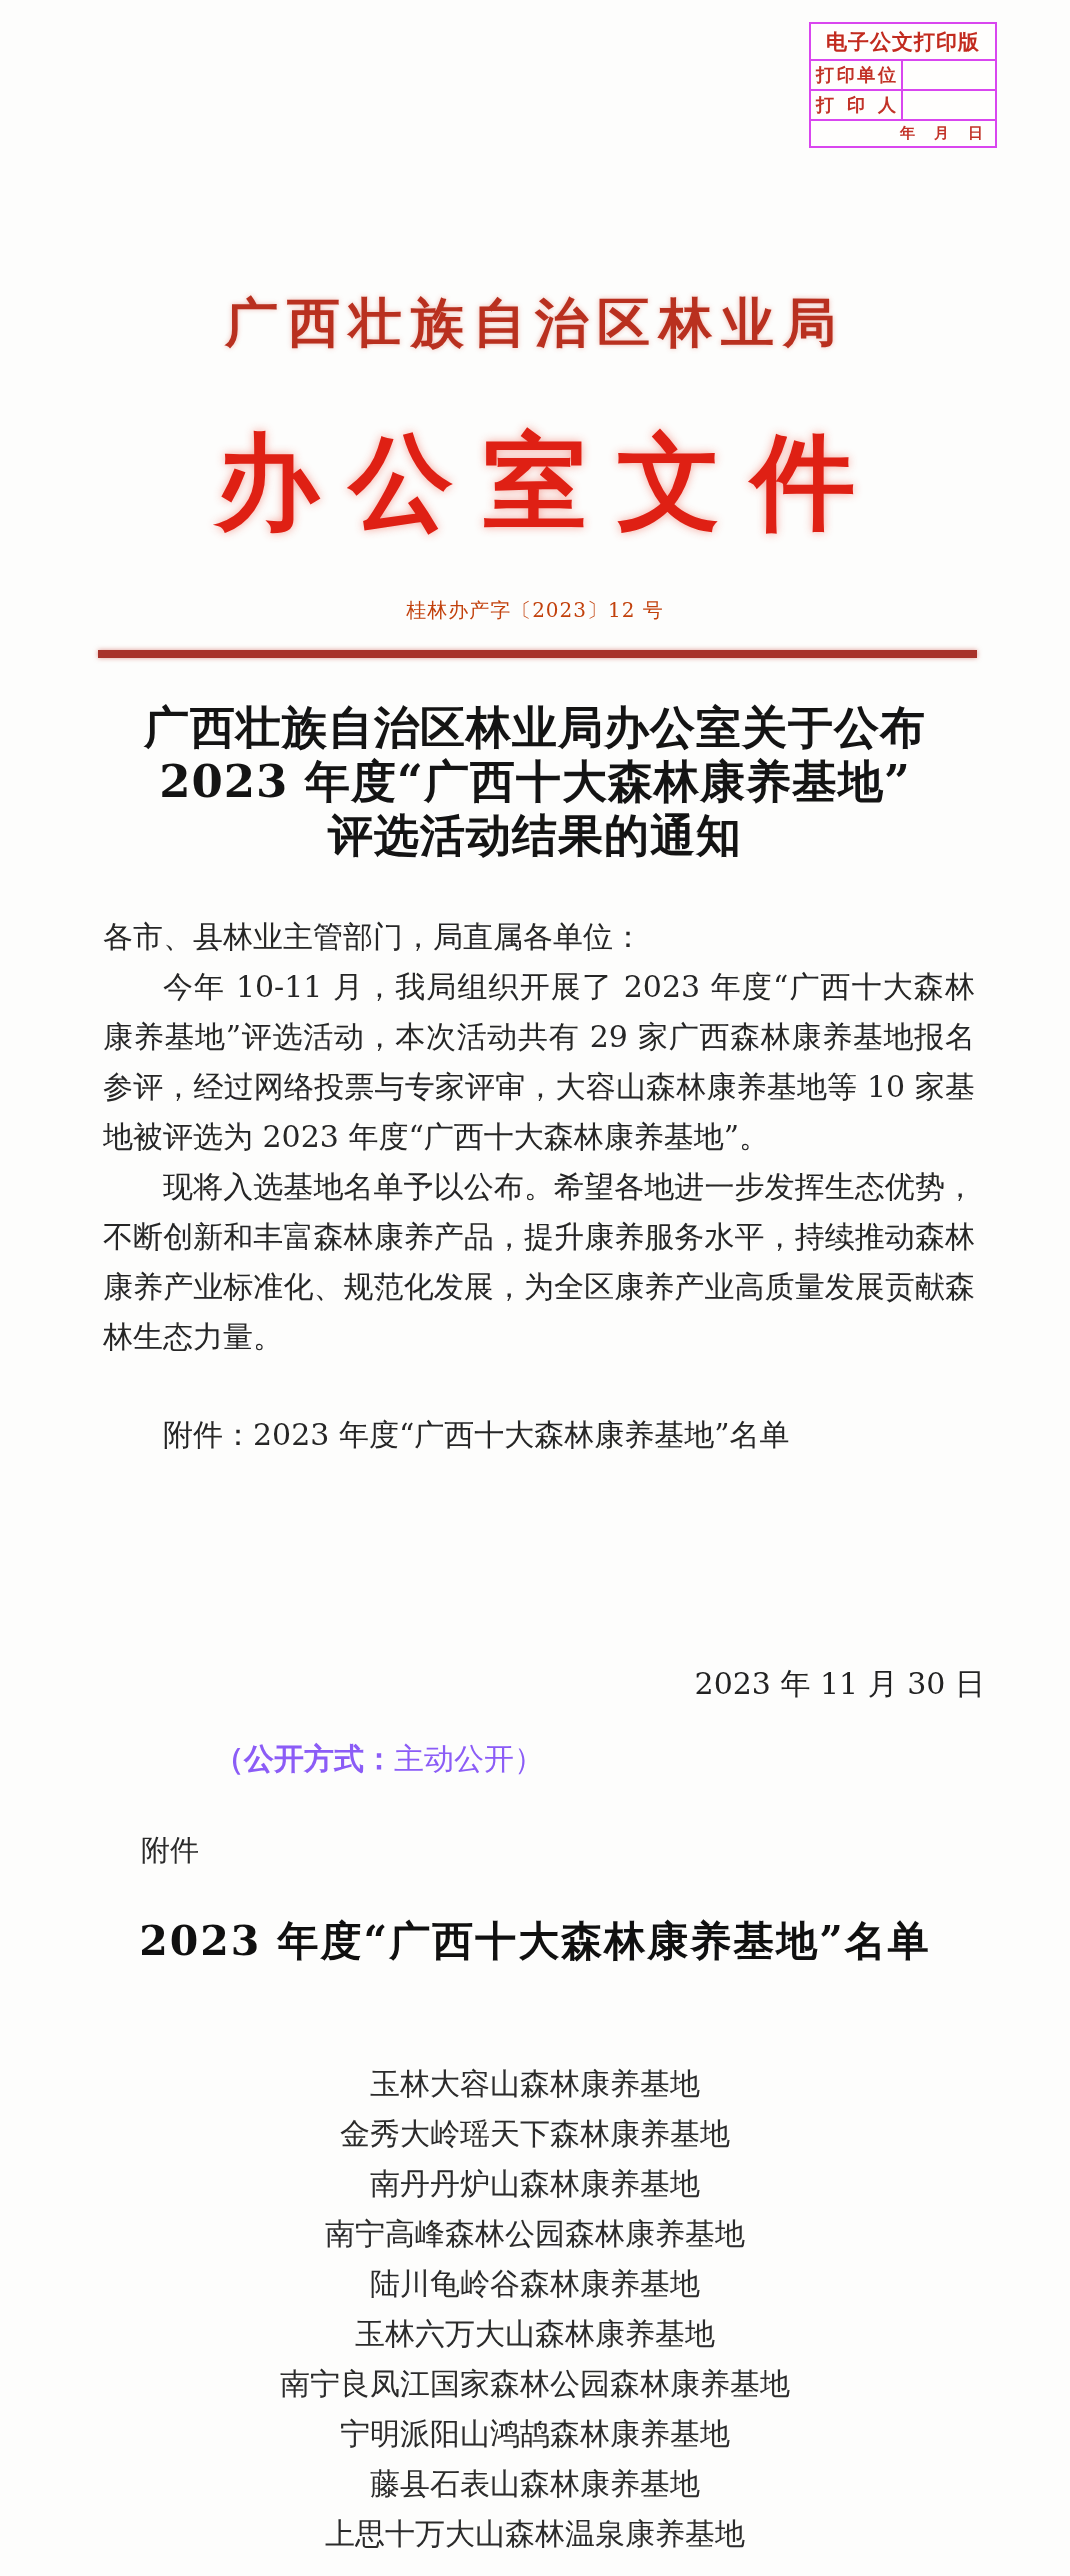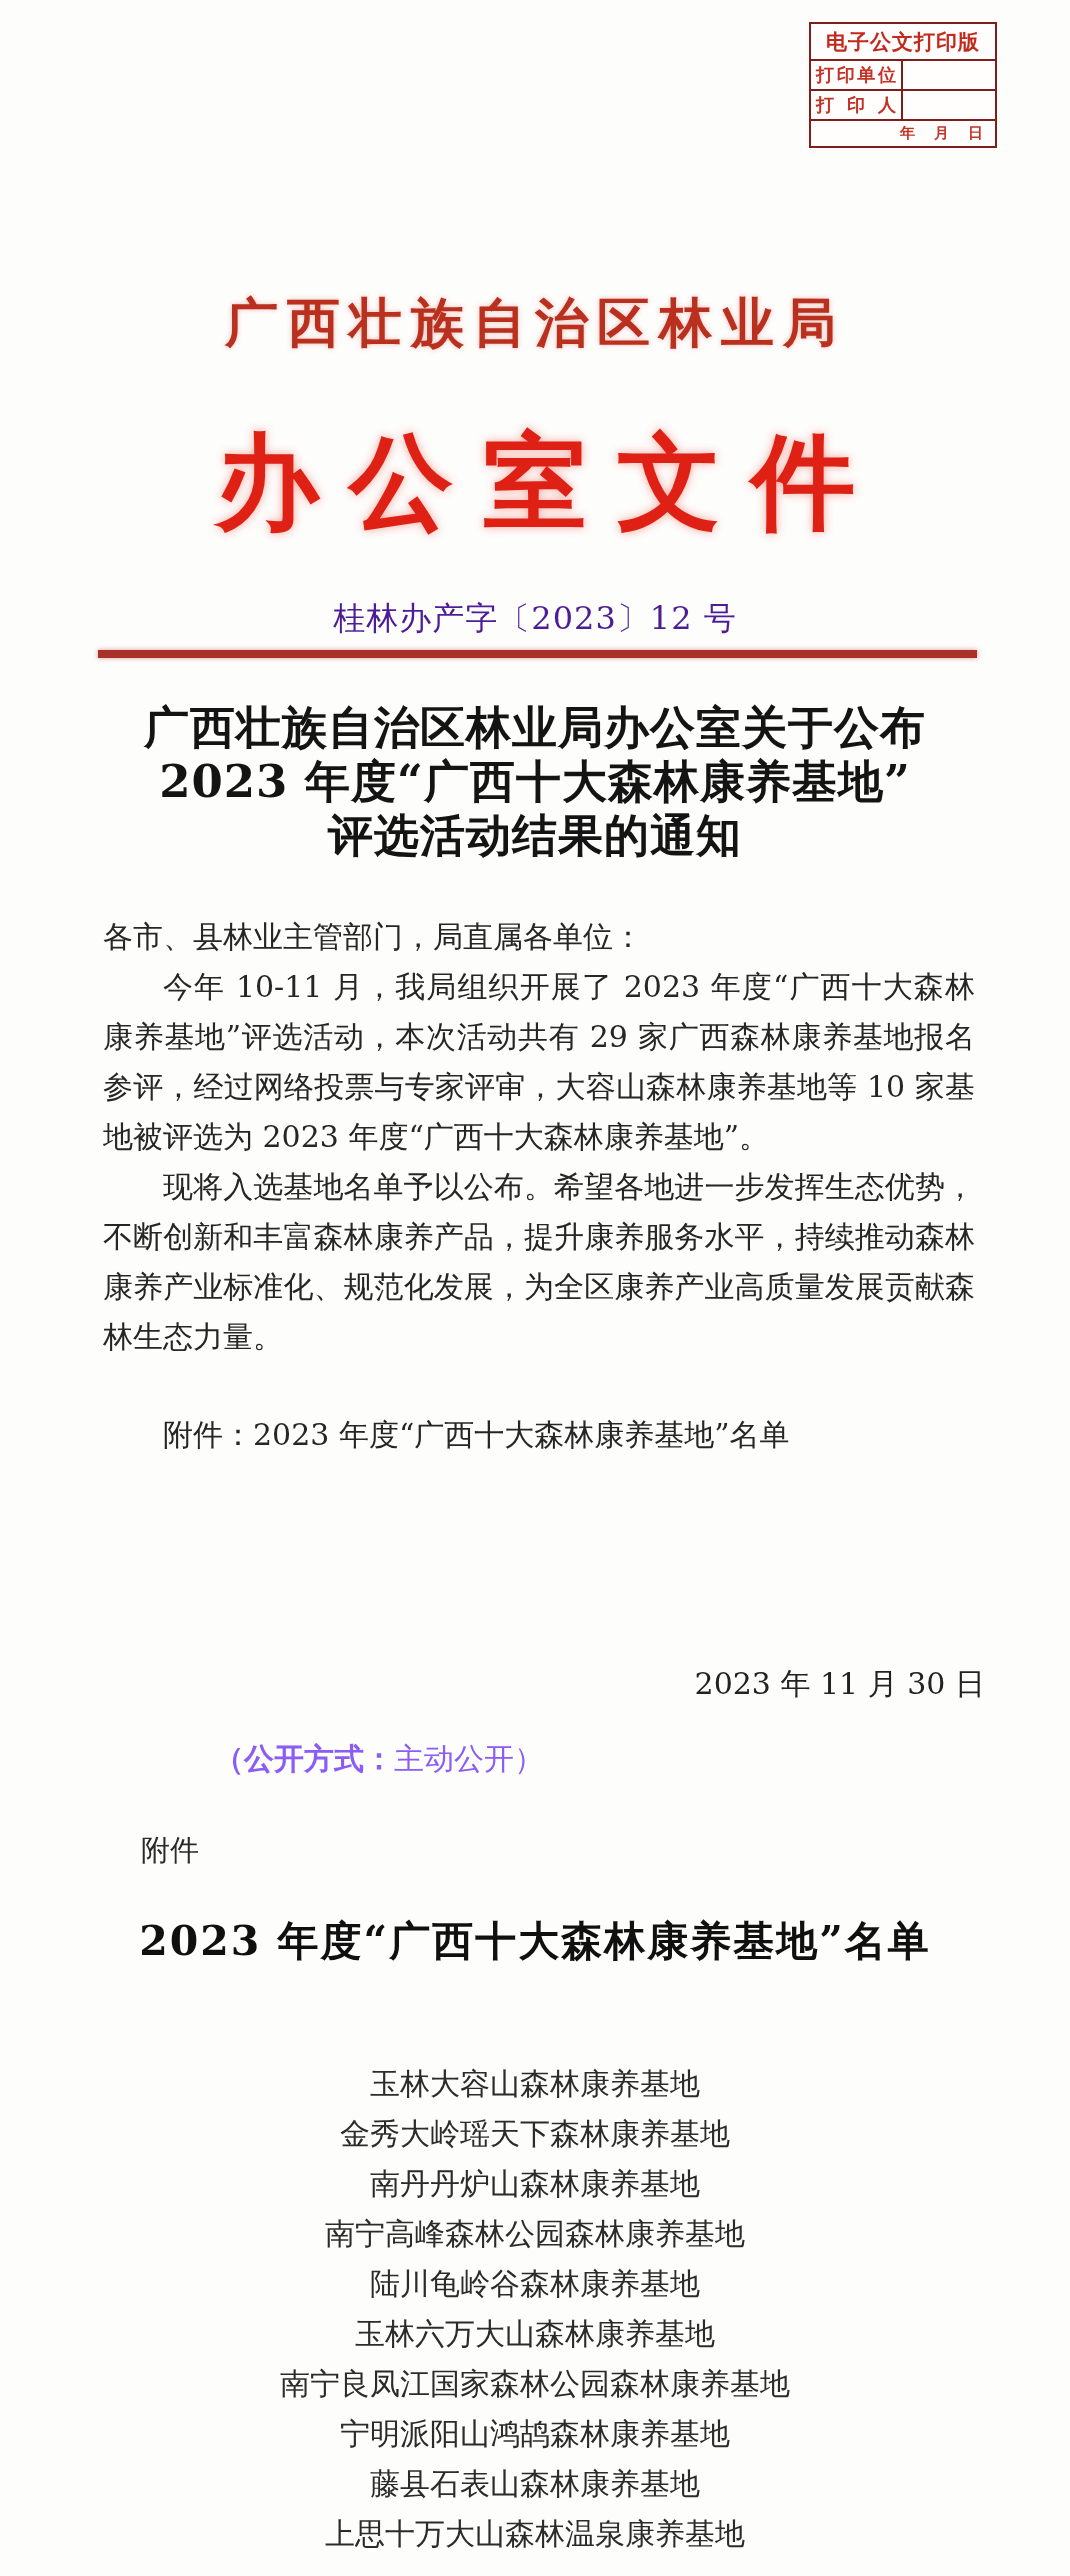--- a/index.html
+++ b/index.html
@@ -14,21 +14,21 @@
     color:#262626;
     overflow:hidden;
   }
 
   
   .stamp {
     position:absolute; top:22px; right:73px; width:188px;
     border-collapse:collapse;
     background:#fffefd;
   }
-  .stamp td { border:2px solid #7f1d1d; }
+  .stamp td { border:2px solid #d946ef; }
   .stamp-title {
     font-size:21px; font-weight:bold; text-align:center;
     color:#c22a1e; padding:4px 2px 3px; letter-spacing:1px;
     font-family:"DejaVu Sans","Liberation Sans",sans-serif;
   }
   .stamp-label {
     font-size:18px; font-weight:bold; color:#c23227;
     width:92px; padding:2px 5px;
     text-align:justify; text-align-last:justify;
     font-family:"DejaVu Sans","Liberation Sans",sans-serif;
@@ -51,21 +51,21 @@
   .doc-type {
     position:absolute; top:414px; left:0; width:100%;
     text-align:center;
     font-size:104px; font-weight:bold;
     letter-spacing:30px; padding-left:30px;
     color:#df2014;
     text-shadow:0 0 10px rgba(235,60,40,.45);
   }
   .doc-number {
     position:absolute; top:597px; left:0; width:100%;
-    text-align:center; font-size:32px; letter-spacing:1px; color:#4c1d95;
+    text-align:center; font-size:20px; letter-spacing:1px; color:#c2410c;
   }
   .red-rule {
     position:absolute; top:650px; left:98px;
     width:879px; height:8px;
     background:#a8322a;
     box-shadow:0 0 5px rgba(195,70,58,.55);
   }
 
   
   .doc-title {

